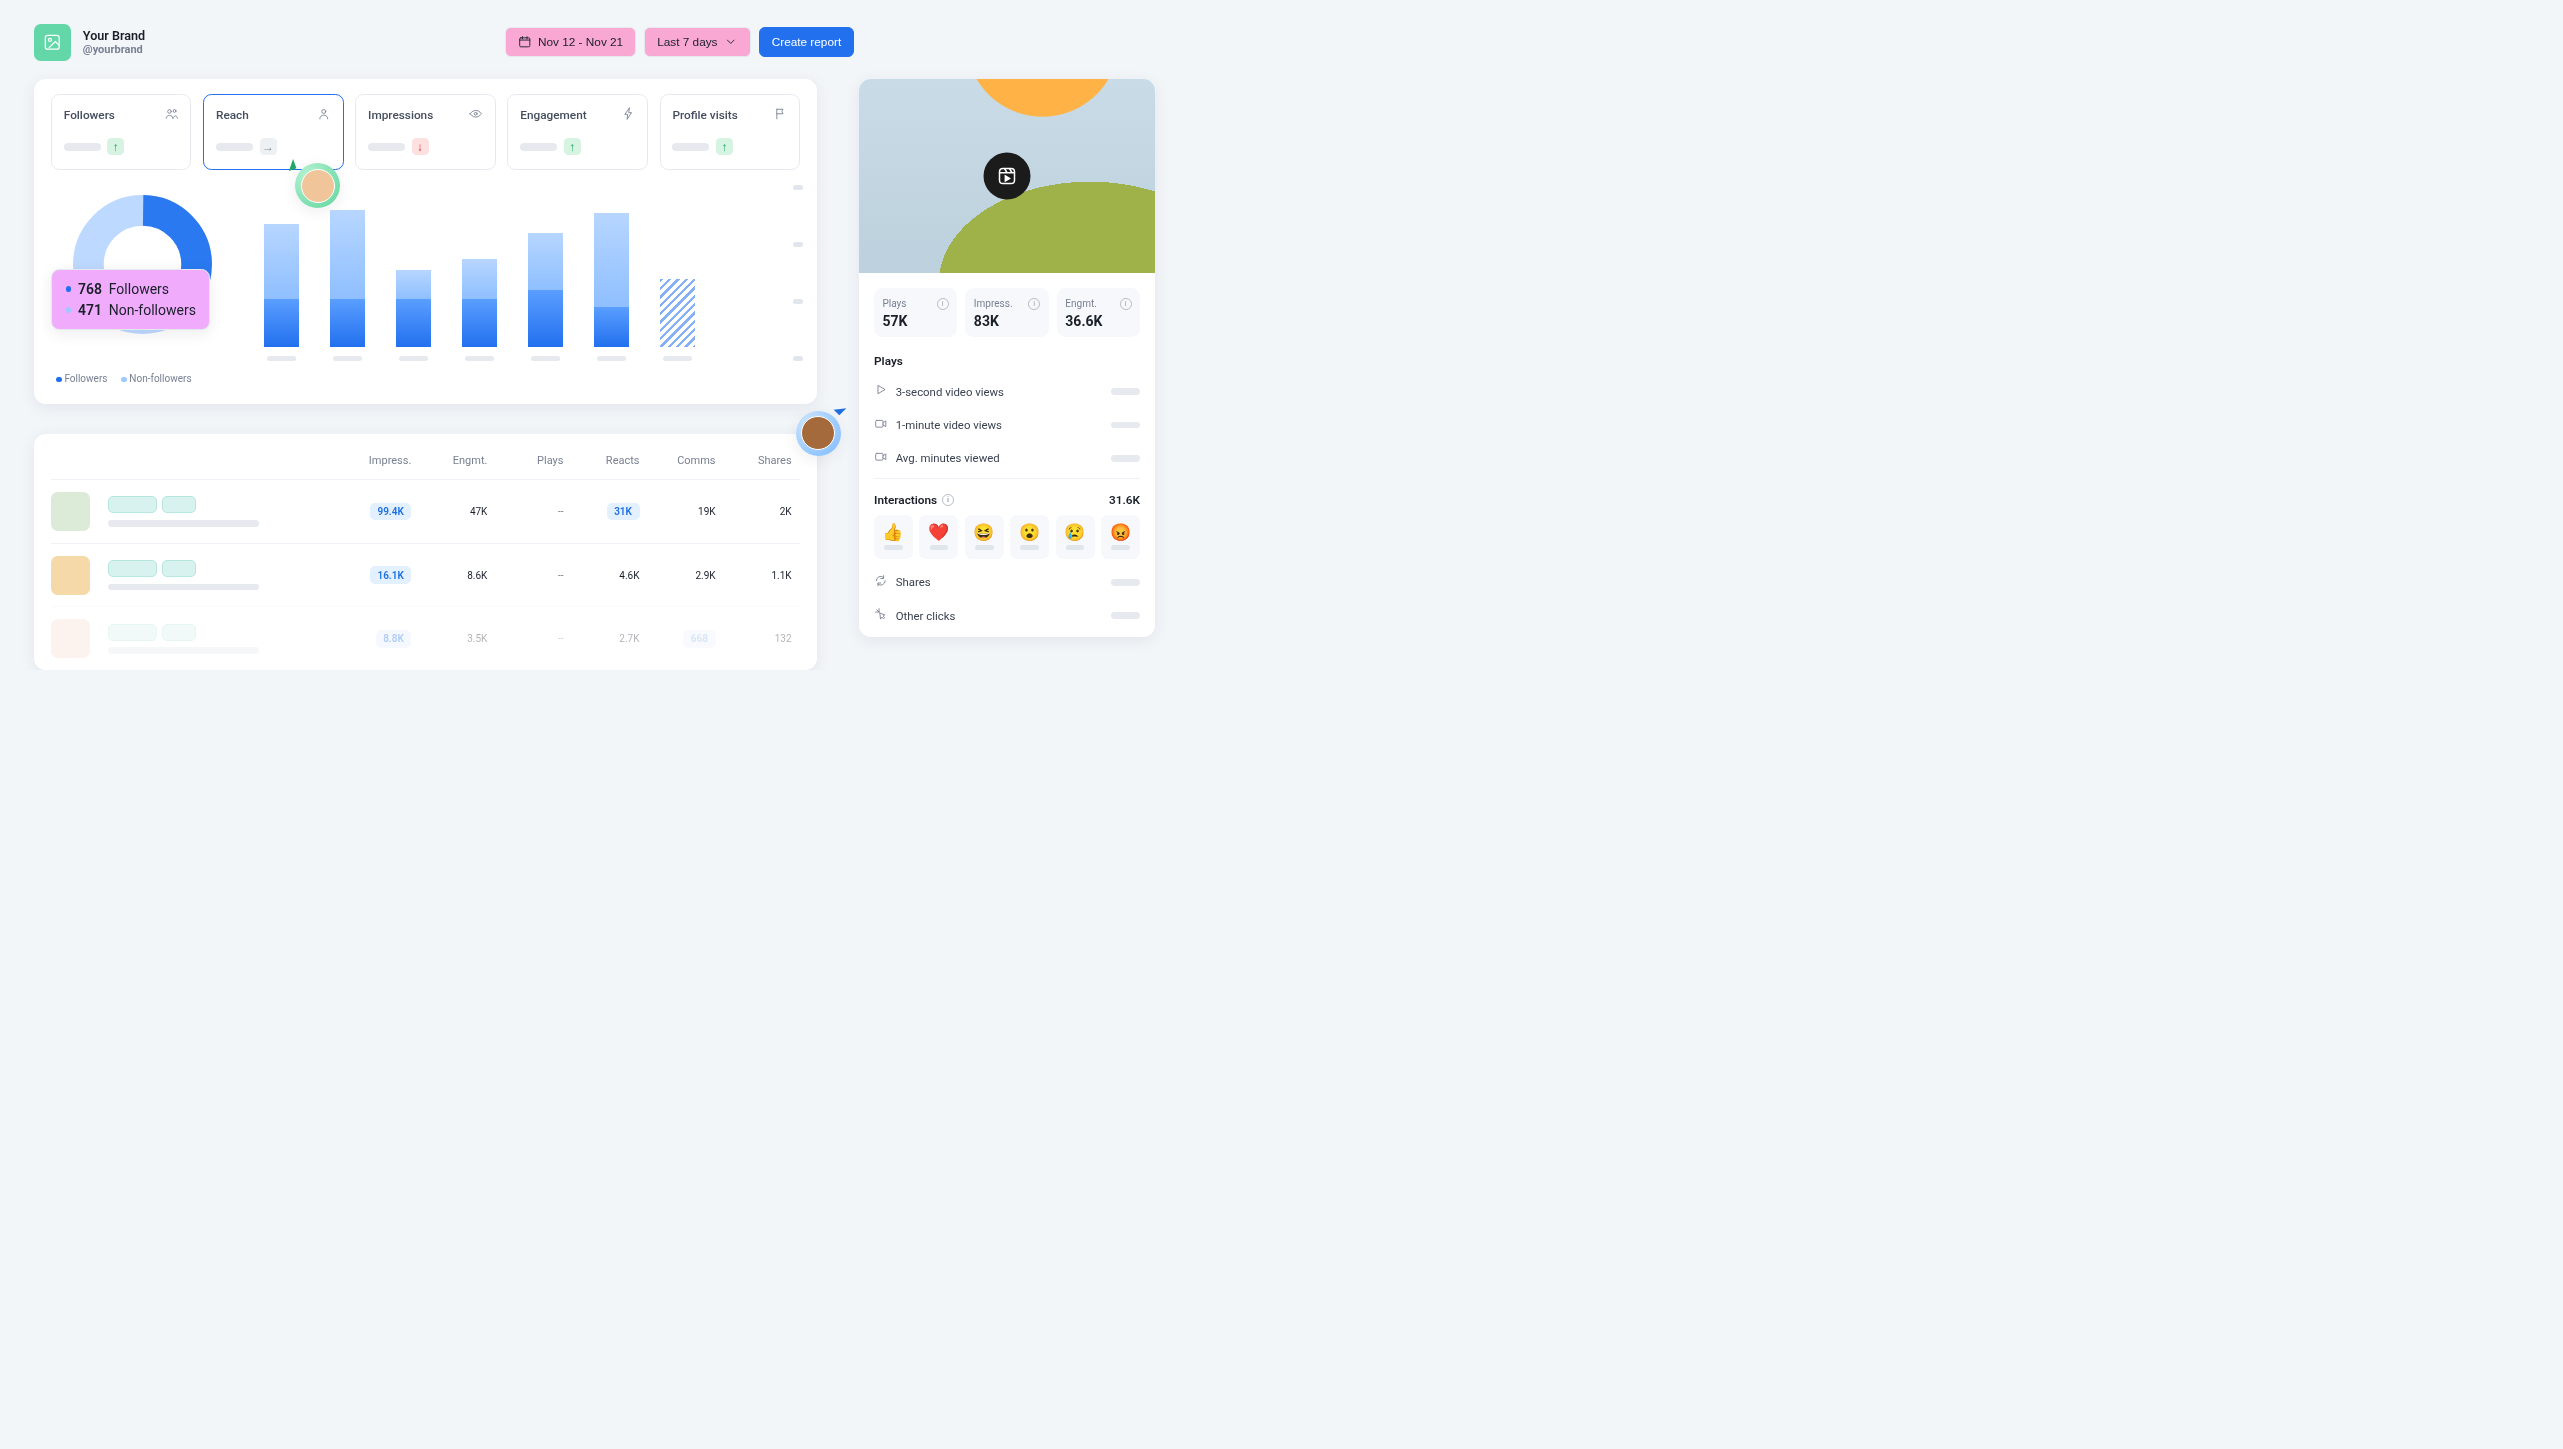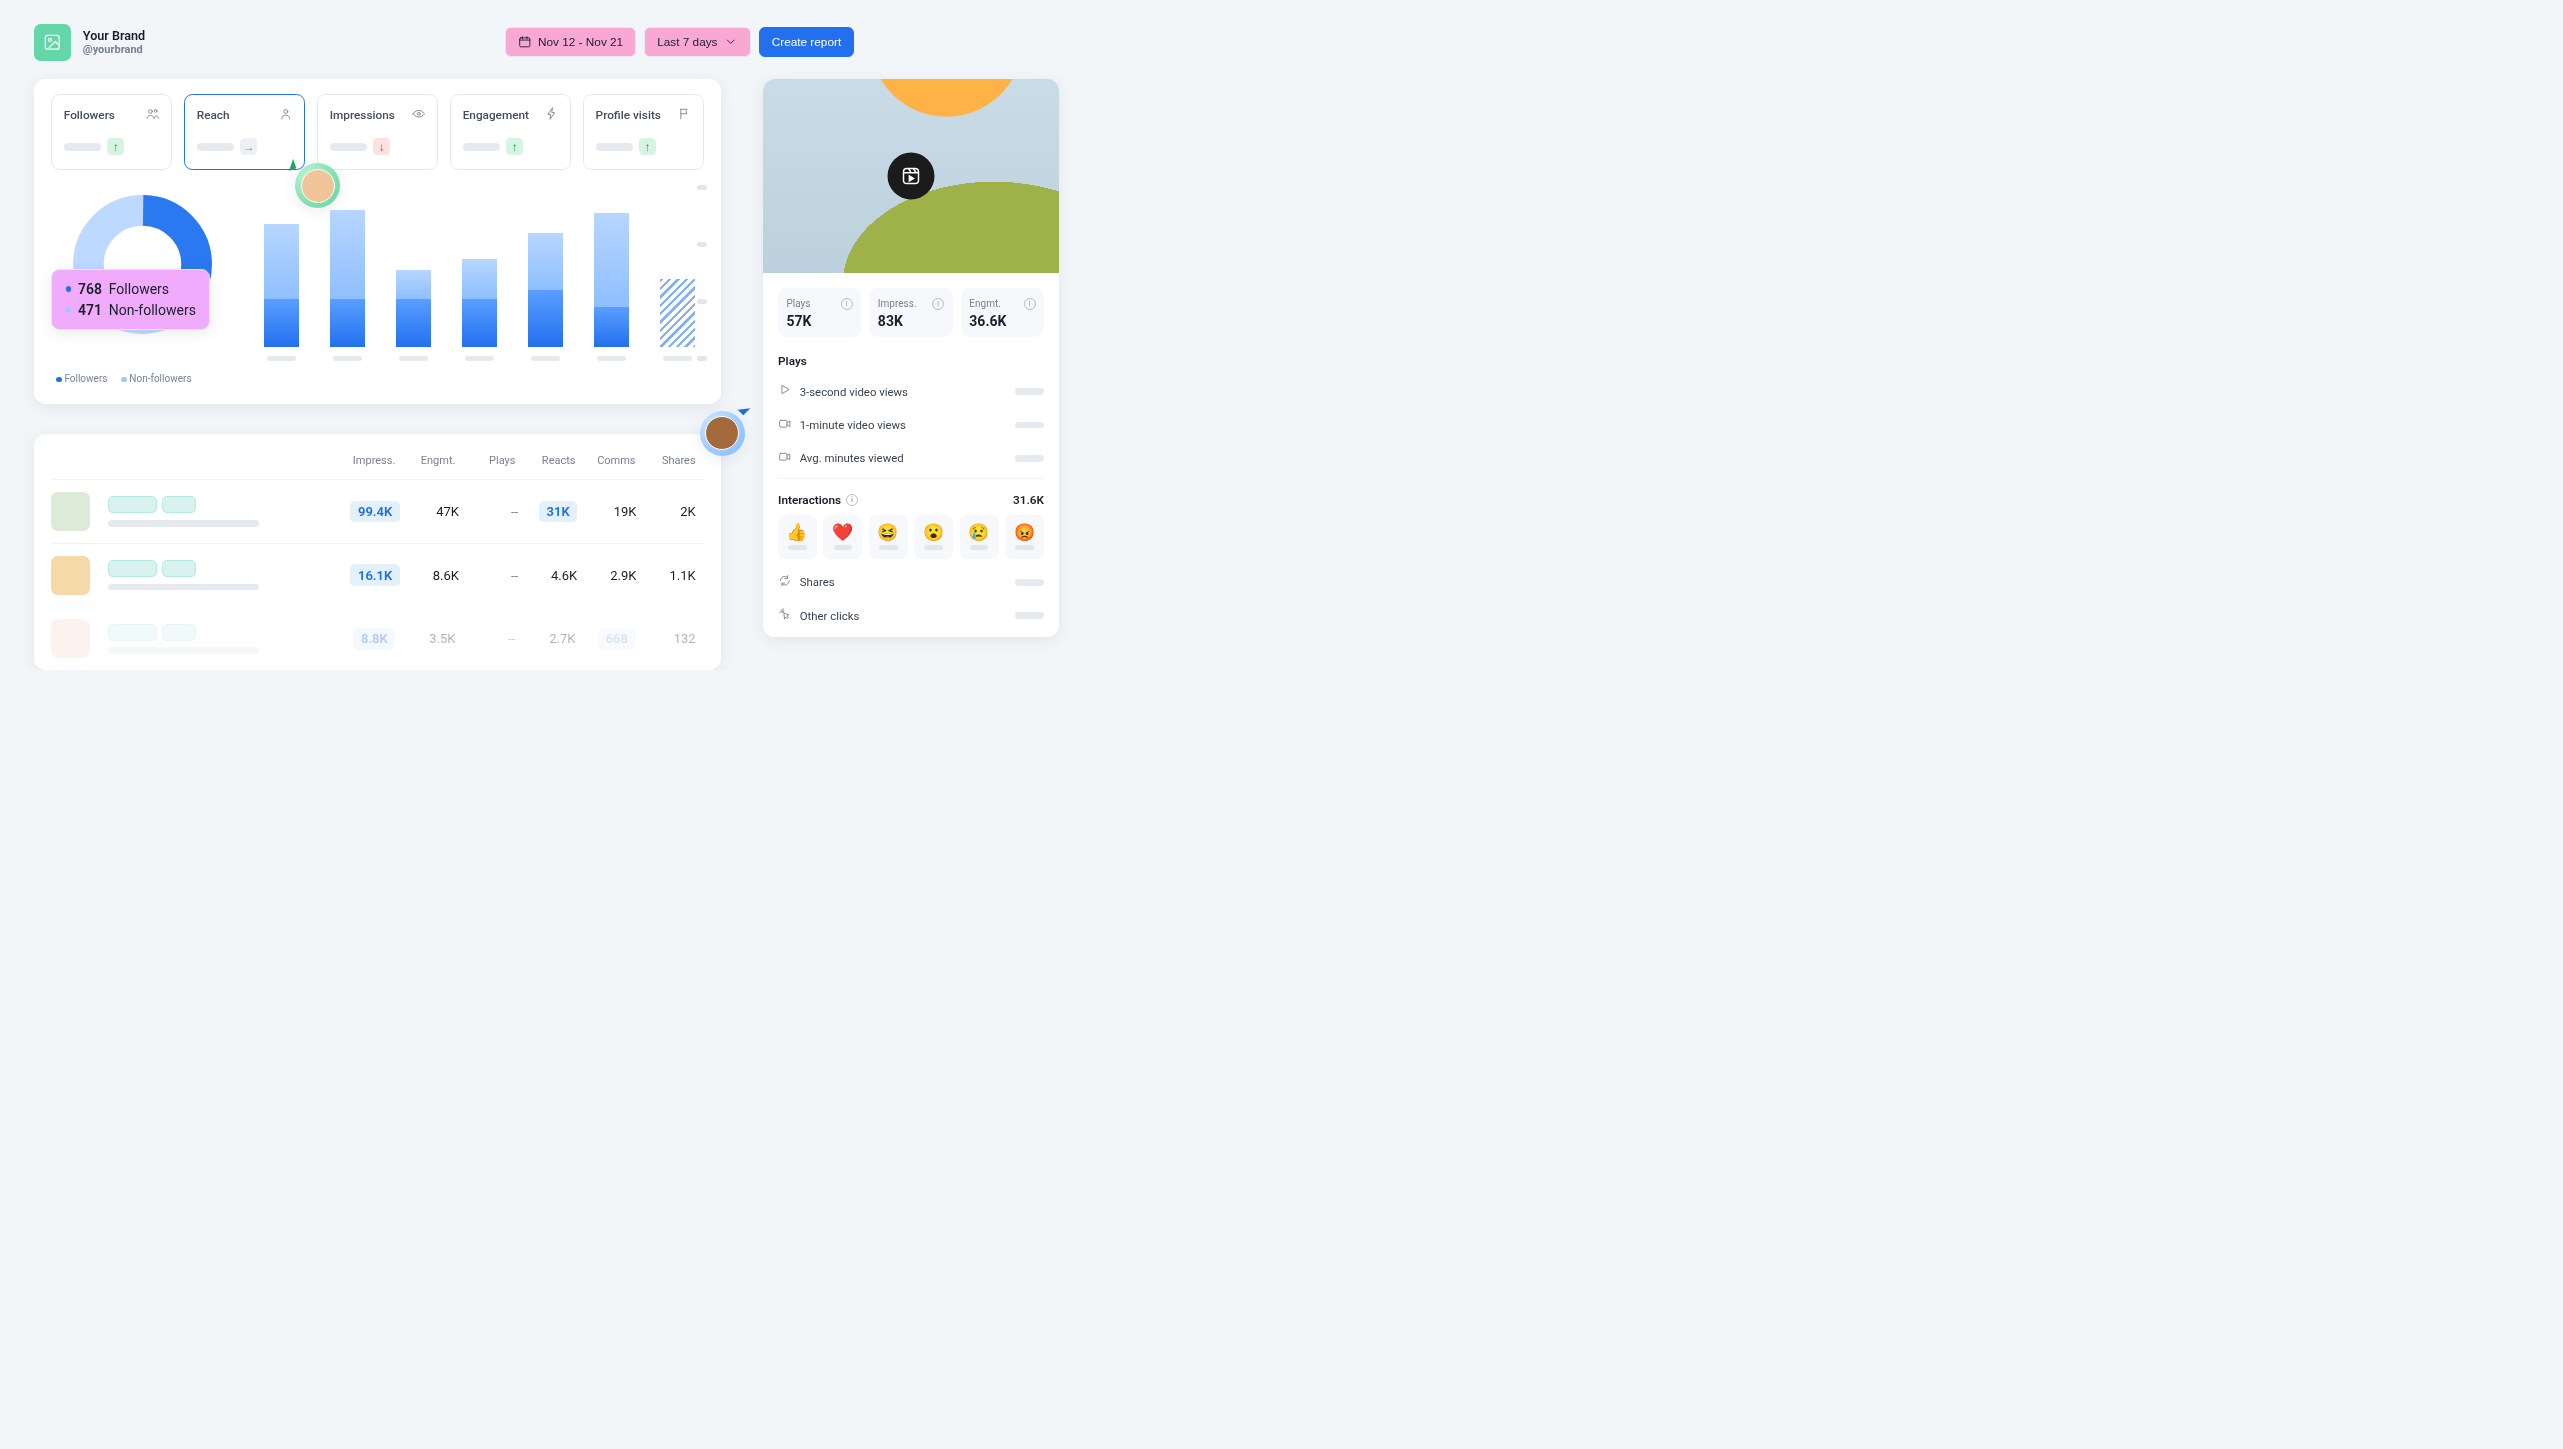--- a/index.html
+++ b/index.html
@@ -61,21 +61,21 @@
   .pill.primary {
     background: var(--blue);
     border-color: var(--blue);
     color: #fff;
     font-weight: 500;
   }
   .chev { width: 8.4px; }
 
   
   .columns { display: flex; gap: 42px; }
-  .left-col  { width: 687px; display: flex; flex-direction: column; gap: 30px; }
+  .left-col  { width: 783px; display: flex; flex-direction: column; gap: 30px; }
   .right-col { width: 296px; }
 
   .card {
     background: var(--card);
     border-radius: 11.8px;
     box-shadow: var(--shadow);
   }
 
   
   .metrics-card { padding: 15px 17px 20px; position: relative; }
@@ -180,21 +180,21 @@
   .tbl-row { border-top: 0.8px solid #eef1f5; padding: 11.8px 0; }
   .tbl-row:last-child { opacity: .35; border-bottom: none; }
   .thumb {
     width: 39px; height: 39px; border-radius: 6.7px; background: #d7e9dc;
     display: block;
   }
   .post-sk-lines { display: flex; flex-direction: column; gap: 6.7px; }
   .post-sk-lines .ln   { height: 6.7px; border-radius: 3.4px; background: #e6e9ee; }
   .post-sk-lines .tags { display: flex; gap: 5px; }
   .post-sk-lines .tag  { width: 49px; height: 17px; border-radius: 5px; background: #d8f3ef; border:0.8px solid #b6e7df; }
-  .cell { text-align: right; font-size: 13px; padding-right: 8.4px; }
+  .cell { text-align: right; font-size: 10px; padding-right: 8.4px; }
   .cell.muted { color: var(--muted); }
   .cell .chip {
     display: inline-block;
     background: #e3f0ff; color: #1d6fe0; font-weight: 600;
     border-radius: 5px; padding: 3.4px 7.6px;
   }
   .cell .chip.faint { background: #edf3fb; color: #8fb5e6; }
 
   
   .media-card { overflow: hidden; }

